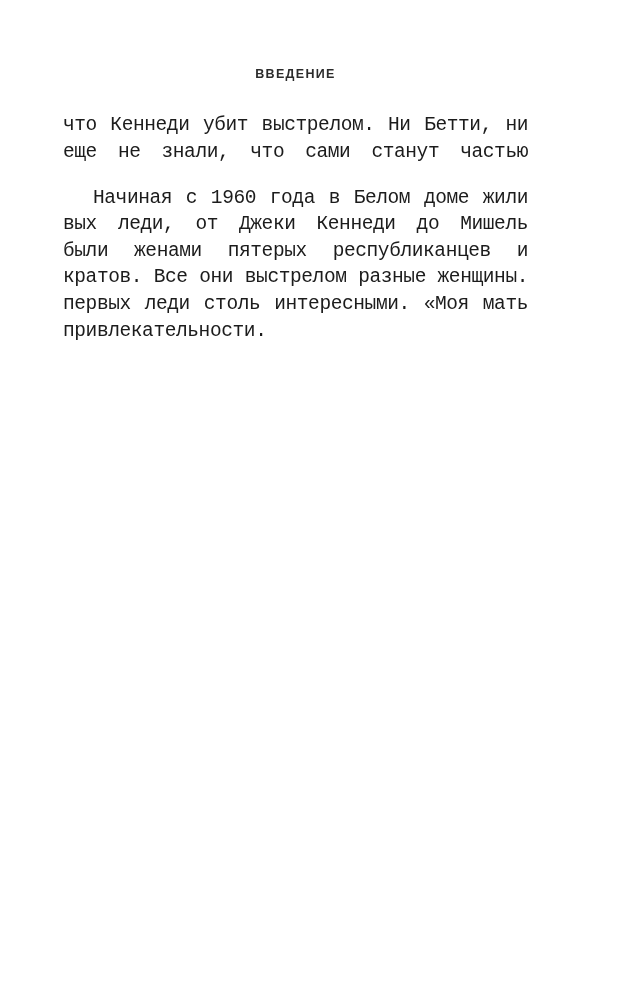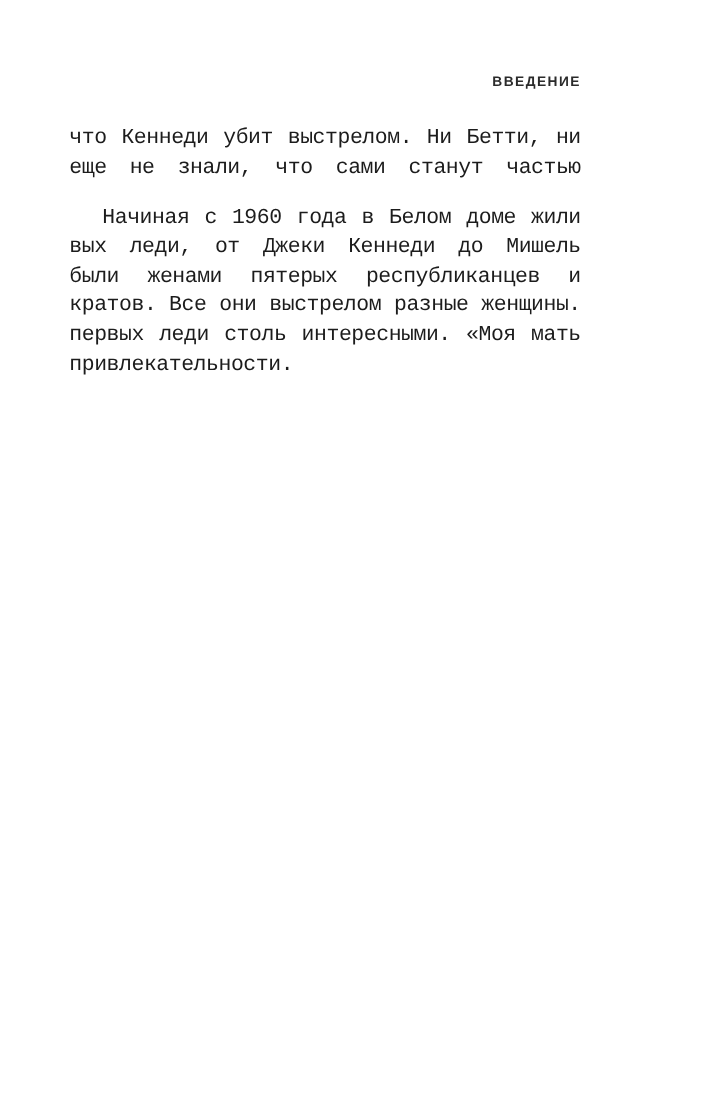--- a/index.html
+++ b/index.html
@@ -12,21 +12,21 @@
     width: 644px;
     height: 1000px;
     background: #ffffff;
     overflow: hidden;
   }
   .running-head {
     position: absolute;
     top: 67px;
     left: 63px;
     width: 465px;
-    text-align: right;
+    text-align: center;
     font-family: "Liberation Sans", "DejaVu Sans", sans-serif;
     font-size: 12.5px;
     font-weight: 700;
     letter-spacing: 1.3px;
     color: #2b2b2b;
     text-transform: uppercase;
   }
   .body-text {
     position: absolute;
     top: 112px;

